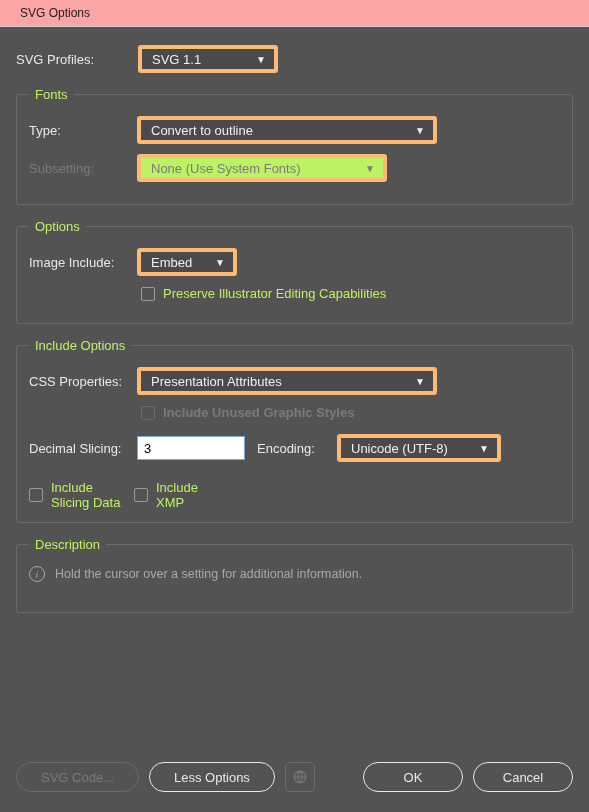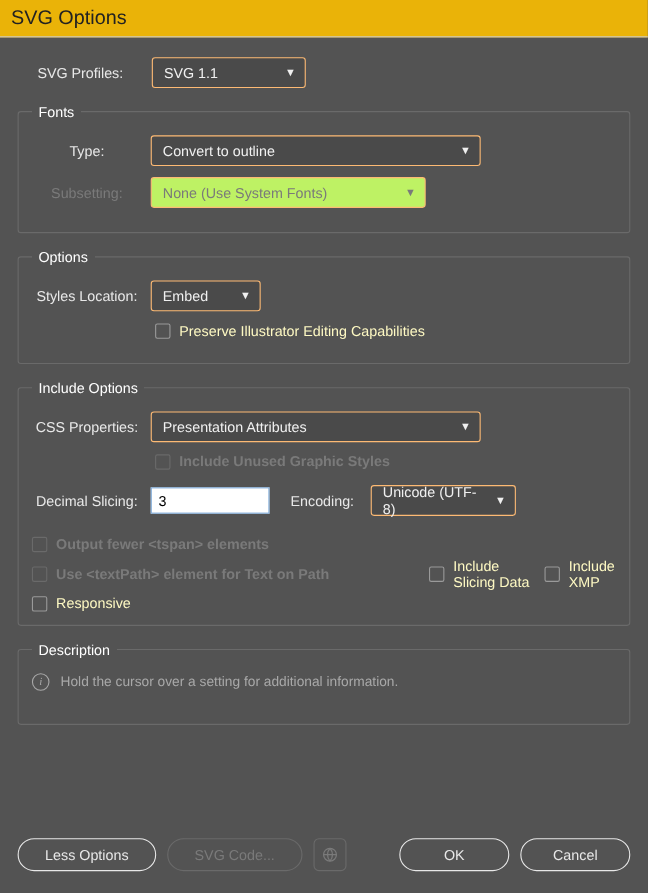--- a/index.html
+++ b/index.html
@@ -6,43 +6,43 @@
   body {
     width: 589px;
     height: 812px;
     background: #535353;
     font-family: -apple-system, "Segoe UI", Tahoma, sans-serif;
     font-size: 13px;
     color: #e8e8e8;
     overflow: hidden;
   }
   .titlebar {
-    background: #eab308;
+    background: #fca5a5;
     color: #222;
-    padding: 6px 10px;
-    font-size: 18px;
+    padding: 6px 20px;
+    font-size: 12px;
     border-bottom: 1px solid #ccc;
   }
   .content { padding: 18px 16px 0 16px; }
   .row { display: flex; align-items: center; margin-bottom: 10px; }
-  .label { text-align: center; padding-right: 8px; color: #e8e8e8; }
+  .label { text-align: left; padding-right: 8px; color: #e8e8e8; }
   .label.disabled { color: #7a7a7a; }
   .w-col { width: 122px; flex-shrink: 0; }
   fieldset {
     border: 1px solid #6a6a6a;
     border-radius: 3px;
     margin: 14px 0 0 0;
     padding: 14px 12px 12px 12px;
     position: relative;
   }
-  legend { padding: 0 6px; color: #ffffff; font-size: 13px; }
+  legend { padding: 0 6px; color: #bef264; font-size: 13px; }
   .select {
     display: flex; align-items: center; justify-content: space-between;
     background: #4a4a4a;
-    border: 1px solid #fdba74;
+    border: 4px solid #fdba74;
     color: #f0f0f0;
     height: 28px;
     padding: 0 8px 0 10px;
     border-radius: 3px;
     cursor: pointer;
   }
   .select.disabled { color: #7a7a7a; background: #bef264; cursor: default; }
   .chev { font-size: 10px; margin-left: 10px; }
   .checkbox-row { display: flex; align-items: center; gap: 8px; }
   .checkbox {
@@ -86,21 +86,21 @@
     font-size: 13px;
     cursor: pointer;
   }
   .btn.disabled { border-color: #6a6a6a; color: #7a7a7a; cursor: default; }
   .icon-btn {
     width: 30px; height: 30px; border: 1.5px solid #6a6a6a;
     border-radius: 5px; display: inline-flex; align-items: center; justify-content: center;
     color: #7a7a7a; font-size: 14px;
   }
   .spacer { flex: 1; }
-  .ck-label { color: #fef9c3; }
+  .ck-label { color: #bef264; }
   .ck-label.disabled { color: #7a7a7a; font-weight: bold; }
 </style>
 </head>
 <body>
 
 <div class="titlebar">SVG Options</div>
 
 <div class="content">
 
   <div class="row">
@@ -125,21 +125,21 @@
       <div class="select disabled" style="width:250px">
         <span>None (Use System Fonts)</span>
         <span class="chev">▼</span>
       </div>
     </div>
   </fieldset>
 
   <fieldset>
     <legend>Options</legend>
     <div class="row">
-      <div class="label" style="width:108px">Styles Location:</div>
+      <div class="label" style="width:108px">Image Include:</div>
       <div class="select" style="width:100px">
         <span>Embed</span>
         <span class="chev">▼</span>
       </div>
     </div>
     <div class="row" style="padding-left:112px">
       <div class="checkbox-row">
         <span class="checkbox"></span>
         <span class="ck-label">Preserve Illustrator Editing Capabilities</span>
       </div>
@@ -161,41 +161,27 @@
       <div class="checkbox-row">
         <span class="checkbox disabled"></span>
         <span class="ck-label disabled">Include Unused Graphic Styles</span>
       </div>
     </div>
 
     <div class="row" style="margin-top:14px">
       <div class="label" style="width:108px">Decimal Slicing:</div>
       <input type="text" style="width: 108px;" value="3">
       <div class="label" style="width:80px;margin-left:12px">Encoding:</div>
-      <div class="select" style="width:132px">
+      <div class="select" style="width:164px">
         <span>Unicode (UTF-8)</span>
         <span class="chev">▼</span>
       </div>
     </div>
 
     <div style="display:flex;margin-top:18px;gap:20px">
-      <div style="flex:1;display:flex;flex-direction:column;gap:12px">
-        <div class="checkbox-row">
-          <span class="checkbox disabled"></span>
-          <span class="ck-label disabled">Output fewer &lt;tspan&gt; elements</span>
-        </div>
-        <div class="checkbox-row">
-          <span class="checkbox disabled"></span>
-          <span class="ck-label disabled">Use &lt;textPath&gt; element for Text on Path</span>
-        </div>
-        <div class="checkbox-row">
-          <span class="checkbox"></span>
-          <span class="ck-label">Responsive</span>
-        </div>
-      </div>
       <div style="width:170px;display:flex;flex-direction:row;gap:12px">
         <div class="checkbox-row">
           <span class="checkbox"></span>
           <span class="ck-label">Include Slicing Data</span>
         </div>
         <div class="checkbox-row">
           <span class="checkbox"></span>
           <span class="ck-label">Include XMP</span>
         </div>
       </div>
@@ -206,22 +192,22 @@
     <legend>Description</legend>
     <div class="description-text">
       <span class="info-icon">i</span>
       <span>Hold the cursor over a setting for additional information.</span>
     </div>
   </fieldset>
 
 </div>
 
 <div class="footer">
+  <button class="btn disabled">SVG Code...</button>
   <button class="btn">Less Options</button>
-  <button class="btn disabled">SVG Code...</button>
   <span class="icon-btn">
     <svg width="14" height="14" viewBox="0 0 24 24" fill="none" stroke="currentColor" stroke-width="2">
         <circle cx="12" cy="12" r="10"></circle>
         <path d="M2 12h20M12 2a15 15 0 010 20M12 2a15 15 0 000 20"></path>
       </svg>
   </span>
   <div class="spacer"></div>
   <button class="btn" style="min-width:100px">OK</button>
   <button class="btn" style="min-width:100px">Cancel</button>
 </div>

